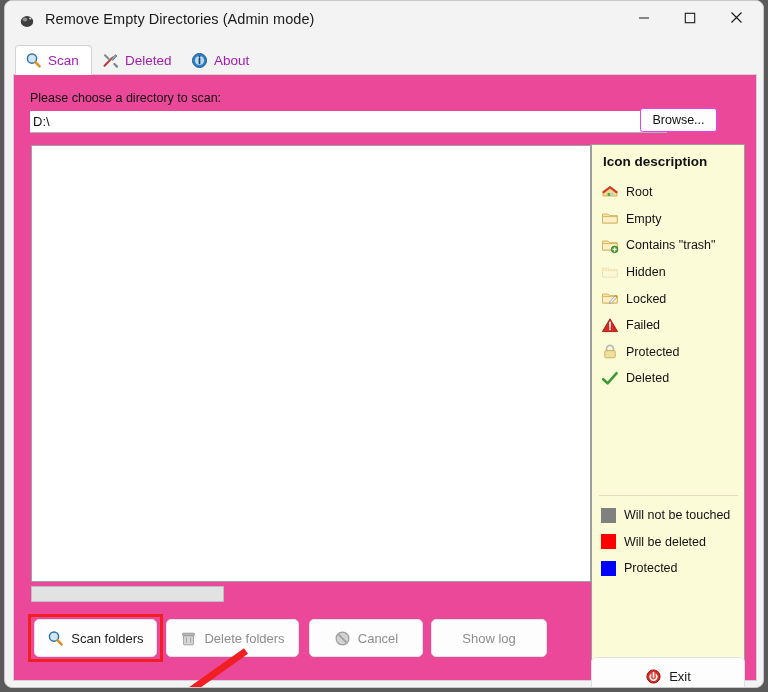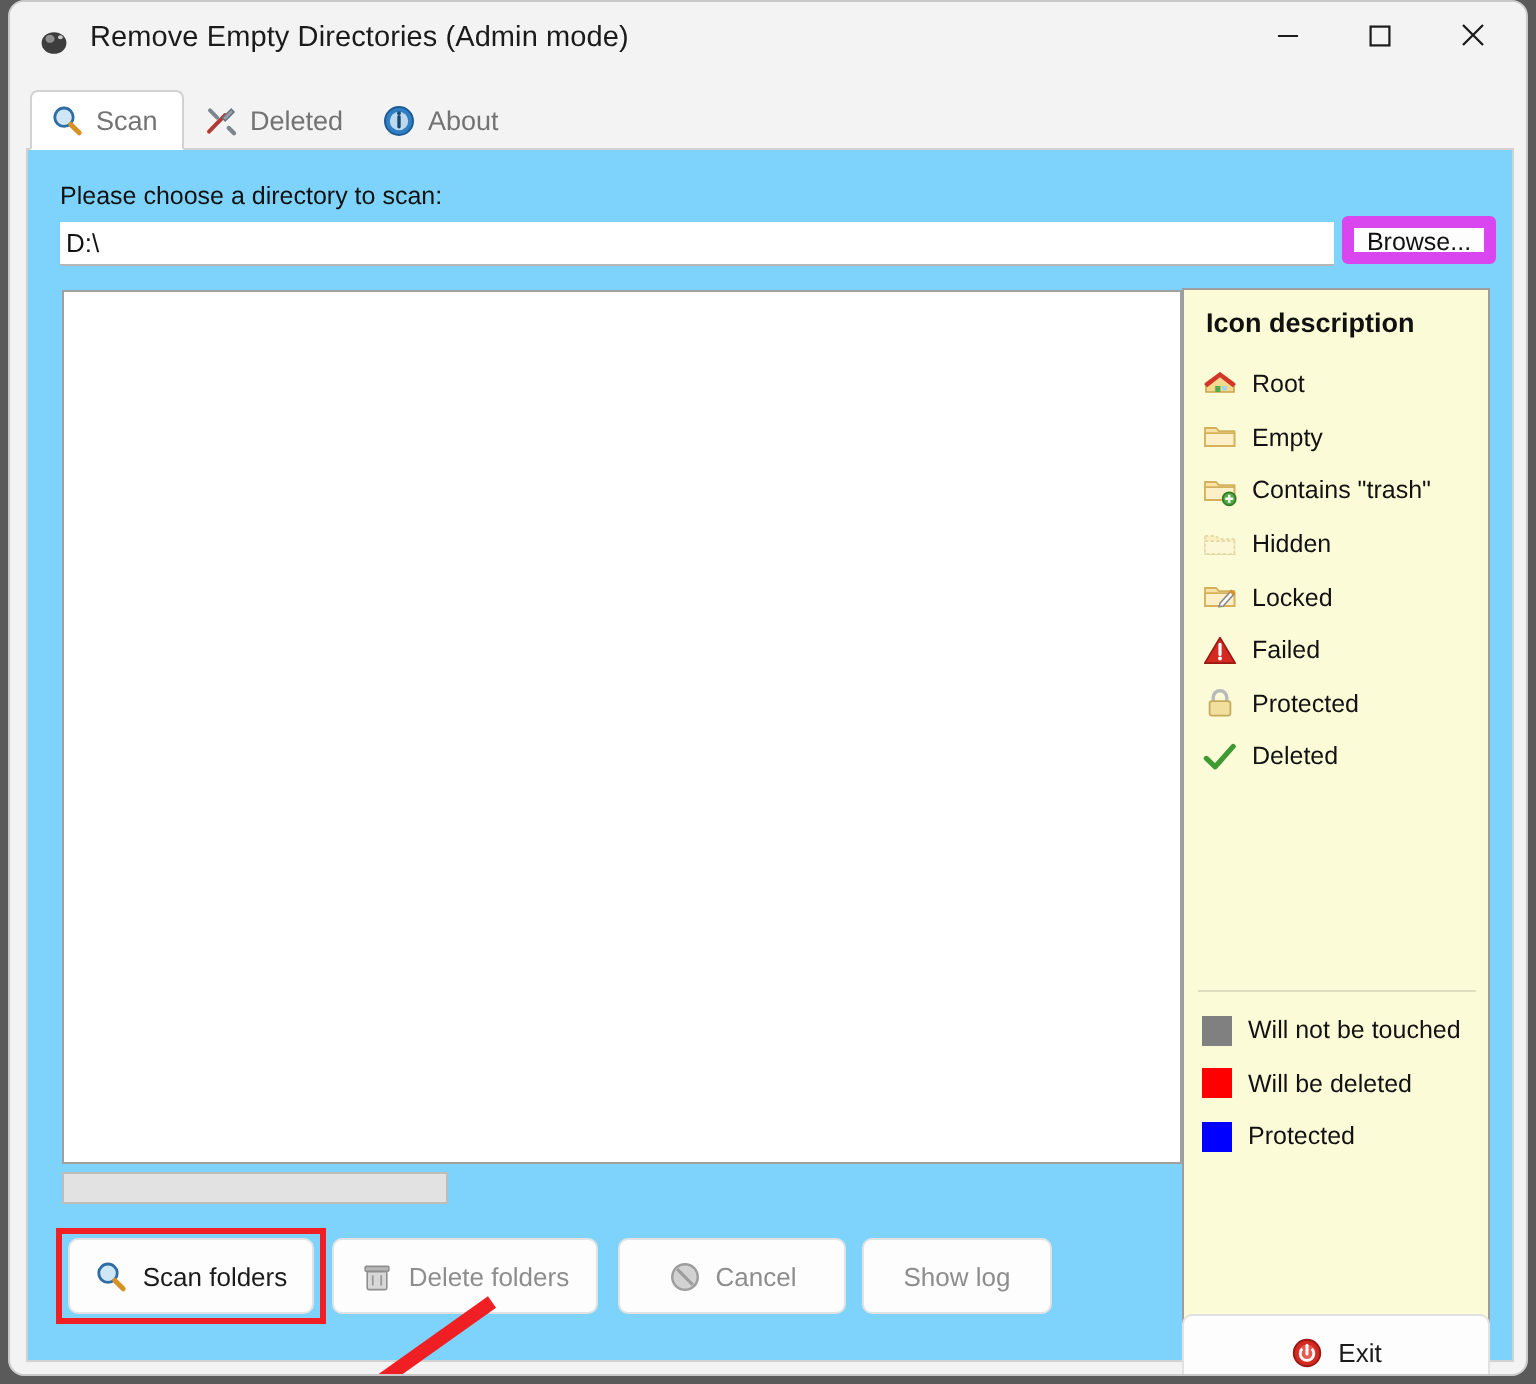--- a/index.html
+++ b/index.html
@@ -74,21 +74,21 @@
   .tab {
     position: absolute;
     top: 44px;
     height: 30px;
     display: flex;
     align-items: center;
     padding: 0 9px;
     box-sizing: border-box;
     cursor: default;
     font-size: 13.5px;
-    color: #737373;
+    color: #a21caf;
   }
   .tab.selected {
     background: #ffffff;
     border: 1px solid #d2d2d2;
     border-bottom: 1px solid #ffffff;
     border-radius: 4px 4px 0 0;
     z-index: 3;
   }
   .tab .ticon {
     width: 17px; height: 17px;
@@ -99,21 +99,21 @@
   #tab-scan { left: 10px; width: 77px; }
   #tab-settings { left: 88px; width: 88px; }
   #tab-about { left: 177px; width: 72px; }
 
   
   #body-area {
     position: absolute;
     left: 8px; top: 74px;
     width: 744px;
     height: 606px;
-    background: #7dd3fc;
+    background: #ec4899;
     border: 1px solid #d2d2d2;
     border-top: none;
     box-sizing: border-box;
   }
 
   #prompt-label {
     position: absolute;
     left: 16px; top: 16px;
     font-size: 12.5px;
     color: #111;
@@ -131,24 +131,24 @@
     box-sizing: border-box;
     font-family: "Liberation Sans", sans-serif;
     font-size: 13px;
     color: #111;
     padding: 0 3px;
     outline: none;
   }
 
   #browse-btn {
     position: absolute;
-    left: 657px; top: 33px;
+    left: 626px; top: 33px;
     width: 77px; height: 24px;
     background: #fdfdfd;
-    border: 6px solid #d946ef;
+    border: 1px solid #d946ef;
     border-radius: 3px;
     box-sizing: border-box;
     font-family: "Liberation Sans", sans-serif;
     font-size: 12.5px;
     color: #111;
     cursor: default;
     padding: 0;
   }
 
   
@@ -261,21 +261,21 @@
   .btm-btn.disabled { color: #8d8d8d; }
   .btm-btn .bic {
     width: 17px; height: 17px;
     margin-right: 7px;
     flex: 0 0 auto;
     position: relative;
   }
   #btn-scan    { left: 20px;  width: 123px; align-items: center; }
   #btn-delete  { left: 152px; width: 133px; }
   #btn-cancel  { left: 295px; width: 114px; }
-  #btn-showlog { left: 417px; width: 95px; }
+  #btn-showlog { left: 417px; width: 116px; }
   #btn-exit    { left: 577px; width: 154px; margin-top: 38px; }
 
   
   #anno-box {
     position: absolute;
     left: 14px; top: 539px;
     width: 135px; height: 48px;
     border: 3px solid #f01f23;
     box-sizing: border-box;
     pointer-events: none;

